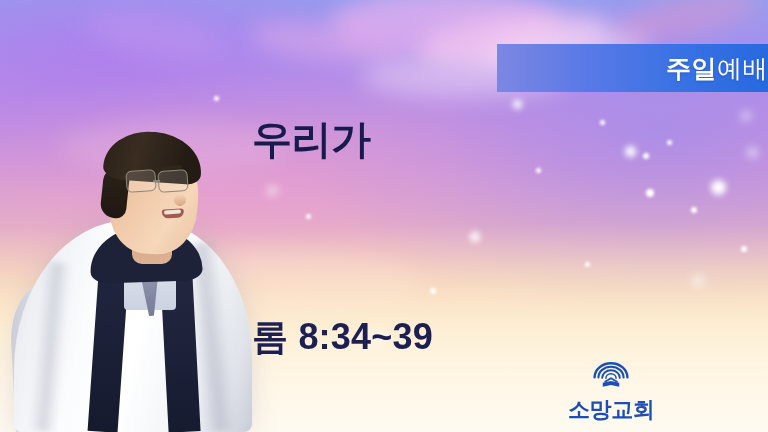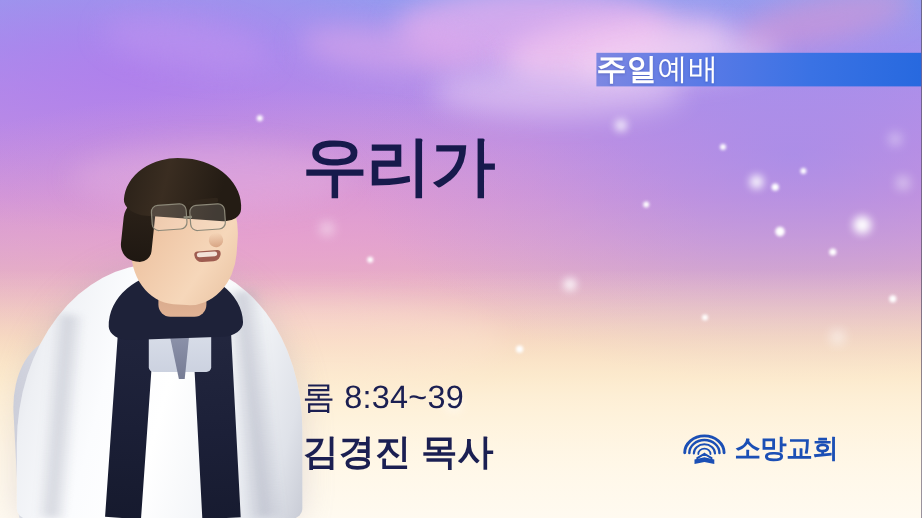--- a/index.html
+++ b/index.html
@@ -255,25 +255,25 @@
     border-radius: 40px 16px 4px 4px / 60px 20px 4px 4px;
     transform: rotate(-3deg);
   }
 
   
   .banner {
     position: absolute;
     left: 497px;
     top: 44px;
     width: 271px;
-    height: 28px;
+    height: 48px;
     background: linear-gradient(to right, #7d87e2 0%, #5a7ae6 32%, #3a72e4 66%, #2769df 100%);
     display: flex;
     align-items: center;
-    justify-content: flex-start;
+    justify-content: flex-end;
   }
   .banner-text {
     color: #ffffff;
     font-size: 25px;
     letter-spacing: 0.5px;
     line-height: 1;
     white-space: nowrap;
     text-shadow: 0 1px 2px rgba(20,40,120,0.30);
   }
   .banner-text .strong { font-weight: 700; }
@@ -282,32 +282,32 @@
   
   .title-block {
     position: absolute;
     left: 252px;
     top: 104px;
     width: 430px;
   }
   .title-line {
     color: #171a4c;
     font-weight: 700;
-    font-size: 54px;
+    font-size: 40px;
     line-height: 70px;
     letter-spacing: -0.5px;
     white-space: nowrap;
   }
   .verse {
     position: absolute;
     left: 252px;
     top: 313px;
     color: #1b1f52;
-    font-weight: 400;
-    font-size: 27px;
+    font-weight: 700;
+    font-size: 36px;
     letter-spacing: 0.2px;
     white-space: nowrap;
   }
   .speaker {
     position: absolute;
     left: 252px;
     top: 357px;
     color: #1b1f52;
     font-weight: 700;
     font-size: 30px;
@@ -316,20 +316,21 @@
   }
 
   
   .logo {
     position: absolute;
     left: 568px;
     top: 359px;
     display: flex;
     align-items: center;
     gap: 6px;
+    flex-direction: column;
   }
   .logo-mark { width: 38px; height: 30px; display: block; }
   .logo-text {
     color: #1b4fb5;
     font-weight: 700;
     font-size: 22px;
     letter-spacing: -0.4px;
     white-space: nowrap;
   }
 </style>
@@ -406,21 +407,20 @@
     <div class="banner-text">
       <span class="strong">주일</span><span class="light">예배</span>
     </div>
   </div>
 
   <div class="title-block">
     <div class="title-line">우리가</div>
   </div>
 
   <div class="verse">롬 8:34~39</div>
-  <div class="speaker">김경진 목사</div>
 
   <div class="logo">
     <svg class="logo-mark" viewBox="0 0 40 32">
       <g fill="none" stroke="#1b4fb5" stroke-linecap="round">
         <path d="M2.5 19.5 A17.5 15 0 0 1 37.5 19.5" stroke-width="2.6"></path>
         <path d="M6.6 19.8 A13.4 11.6 0 0 1 33.4 19.8" stroke-width="2.2"></path>
         <path d="M10.6 20.2 A9.4 8.2 0 0 1 29.4 20.2" stroke-width="1.9"></path>
         <path d="M14.6 20.6 A5.4 4.8 0 0 1 25.4 20.6" stroke-width="1.6"></path>
       </g>
       <path d="M20 20.5 L13.6 24.2 M20 20.5 L26.4 24.2" stroke="#1b4fb5" stroke-width="1.8" stroke-linecap="round" fill="none"></path>

